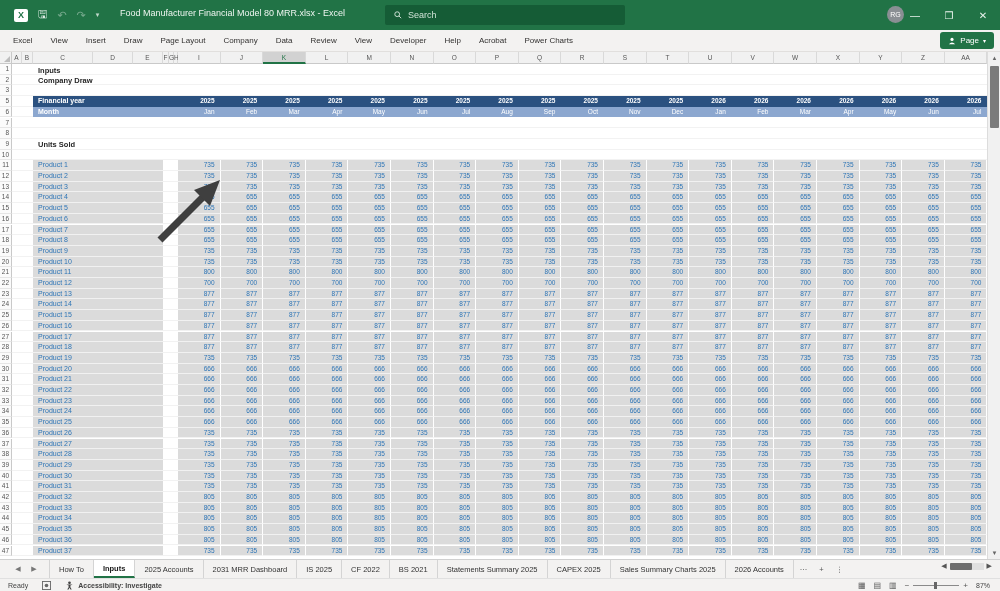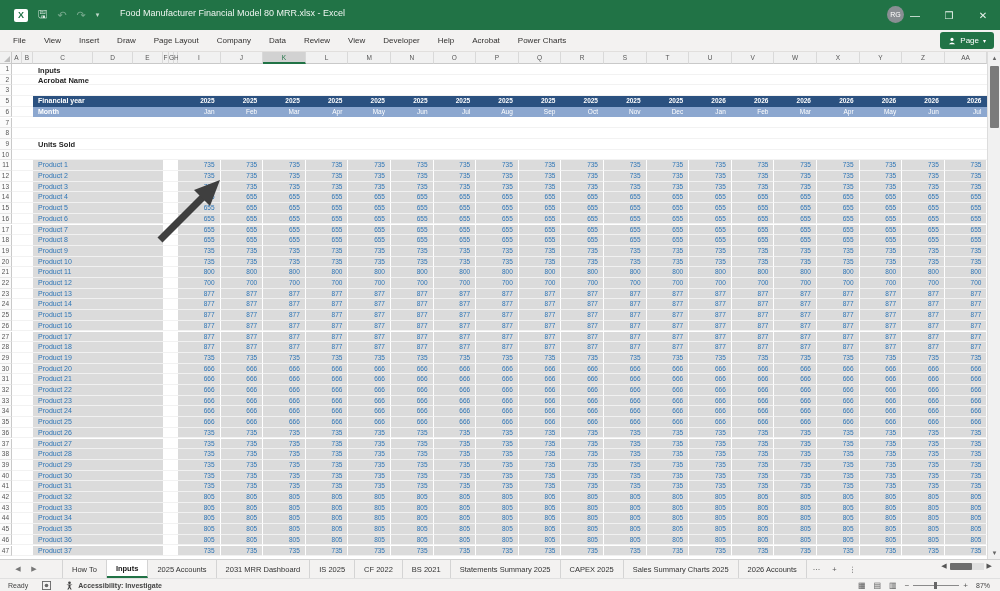--- a/index.html
+++ b/index.html
@@ -49,21 +49,21 @@
   .vs-arrow { position:absolute; left:0; width:13px; height:12px; color:#666; font-size:6px; text-align:center; line-height:12px; }
   #vs-thumb { position:absolute; left:2px; top:14px; width:9px; height:62px; background:#7b7b7b; border-radius:1px; }
 
   
   #annotation { position:absolute; left:84px; top:243px; z-index:30; pointer-events:none; color:#4a4a4a; font-weight:bold; font-size:38px; line-height:58px; white-space:nowrap; letter-spacing:-0.5px; }
   #annot-arrow { position:absolute; left:150px; top:170px; z-index:30; pointer-events:none; }
 
   
   #tabstrip { position:absolute; left:0; top:559px; width:1000px; height:19px; background:#f3f2f1; border-top:1px solid #d0d0d0; display:flex; align-items:stretch; font-size:7.5px; color:#333; }
   .tab-nav { width:16px; display:flex; align-items:center; justify-content:center; color:#777; font-size:7px; }
-  #sheet-tabs { display:flex; align-items:stretch; margin-left:20px; }
+  #sheet-tabs { display:flex; align-items:stretch; margin-left:7px; }
   .sheet-tab { padding:0 9px; display:flex; align-items:center; border-right:1px solid #d4d4d4; white-space:nowrap; color:#333; }
   .sheet-tab:first-child { border-left:1px solid #d4d4d4; }
   .sheet-tab.active { background:#fff; font-weight:bold; color:#1a1a1a; border-bottom:2px solid #217346; }
   .tab-extra { display:flex; align-items:center; padding:0 6px; color:#555; }
   #hscroll { position:absolute; right:8px; top:562px; display:flex; align-items:center; gap:3px; }
   .hs-arrow { color:#555; font-size:7px; }
   #hs-thumb { width:22px; height:7px; background:#6e6e6e; border-radius:1px; }
   #hs-track { width:34px; height:7px; background:#e0e0e0; display:flex; }
 
   
@@ -85,31 +85,38 @@
 
   <div id="titlebar">
     <div class="qat">
       <div class="excel-logo">X</div>
       <span class="qat-icon">🖫</span>
       <span class="qat-icon dim">↶</span>
       <span class="qat-icon dim">↷</span>
       <span class="qat-caret">▾</span>
     </div>
     <span id="title-text">Food Manufacturer Financial Model 80 MRR.xlsx - Excel</span>
+    <div id="search-box">
+      <svg width="8" height="8" viewBox="0 0 10 10">
+          <circle cx="4" cy="4" r="3" fill="none" stroke="#cfe2d6" stroke-width="1.2"></circle>
+          <line x1="6.2" y1="6.2" x2="9" y2="9" stroke="#cfe2d6" stroke-width="1.2"></line>
+        </svg>
+      <span>Search</span>
+    </div>
     <div id="avatar">RG</div>
     <div id="win-controls">
       <div class="win-btn">—</div>
       <div class="win-btn">❒</div>
       <div class="win-btn">✕</div>
     </div>
   </div>
 
   <div id="ribbon">
     <div id="ribbon-tabs" style="display:flex; padding-left:4px;">
-        <div class="ribbon-tab">File</div>
+        <div class="ribbon-tab">Excel</div>
         <div class="ribbon-tab">View</div>
         <div class="ribbon-tab">Insert</div>
         <div class="ribbon-tab">Draw</div>
         <div class="ribbon-tab">Page Layout</div>
         <div class="ribbon-tab">Company</div>
         <div class="ribbon-tab">Data</div>
         <div class="ribbon-tab">Review</div>
         <div class="ribbon-tab">View</div>
         <div class="ribbon-tab">Developer</div>
         <div class="ribbon-tab">Help</div>
@@ -244,21 +251,21 @@
         <div class="grid-line" style="top: 450.7px; height: 10.7px;"></div>
         <div class="row-num" style="top: 461.4px; height: 10.7px; line-height: 10.7px;">44</div>
         <div class="grid-line" style="top: 461.4px; height: 10.7px;"></div>
         <div class="row-num" style="top: 472.1px; height: 10.7px; line-height: 10.7px;">45</div>
         <div class="grid-line" style="top: 472.1px; height: 10.7px;"></div>
         <div class="row-num" style="top: 482.8px; height: 10.7px; line-height: 10.7px;">46</div>
         <div class="grid-line" style="top: 482.8px; height: 10.7px;"></div>
         <div class="row-num" style="top: 493.5px; height: 10.7px; line-height: 10.7px;">47</div>
         <div class="grid-line" style="top: 493.5px; height: 10.7px;"></div>
         <div class="sheet-label" style="left: 38px; top: 13.5px;">Inputs</div>
-        <div class="sheet-label" style="left: 38px; top: 24.2px;">Acrobat Name</div>
+        <div class="sheet-label" style="left: 38px; top: 24.2px;">Company Draw</div>
         <div class="sheet-label" style="left: 38px; top: 88.4px;">Units Sold</div>
         <div class="band band-year" style="top: 44.1px; height: 10.7px;">
           <div class="band-label" style="line-height: 10.7px;">Financial year</div>
           <div class="band-cell yr" style="left: 145px; width: 42.6px; line-height: 10.7px;">2025</div>
           <div class="band-cell yr" style="left: 187.6px; width: 42.6px; line-height: 10.7px;">2025</div>
           <div class="band-cell yr" style="left: 230.2px; width: 42.6px; line-height: 10.7px;">2025</div>
           <div class="band-cell yr" style="left: 272.8px; width: 42.6px; line-height: 10.7px;">2025</div>
           <div class="band-cell yr" style="left: 315.4px; width: 42.6px; line-height: 10.7px;">2025</div>
           <div class="band-cell yr" style="left: 358px; width: 42.6px; line-height: 10.7px;">2025</div>
           <div class="band-cell yr" style="left: 400.6px; width: 42.6px; line-height: 10.7px;">2025</div>

